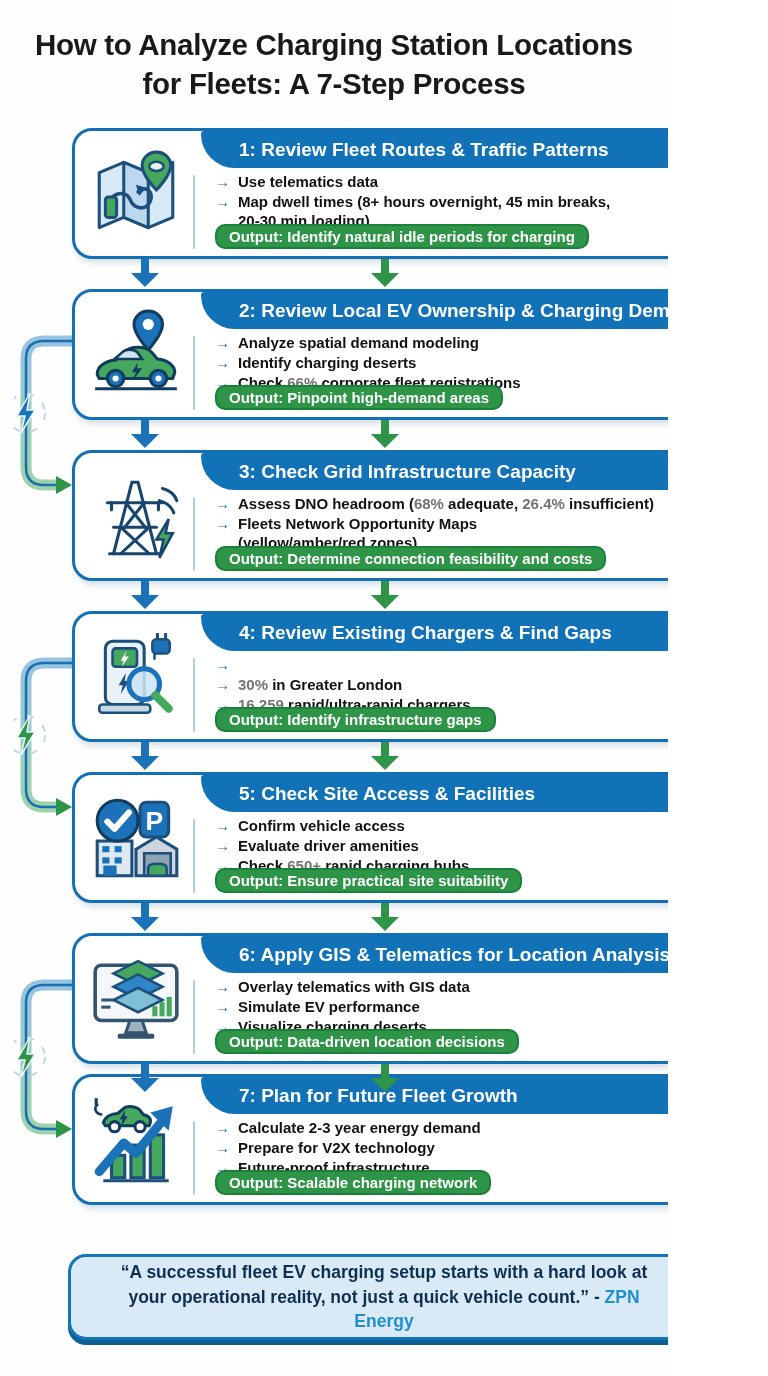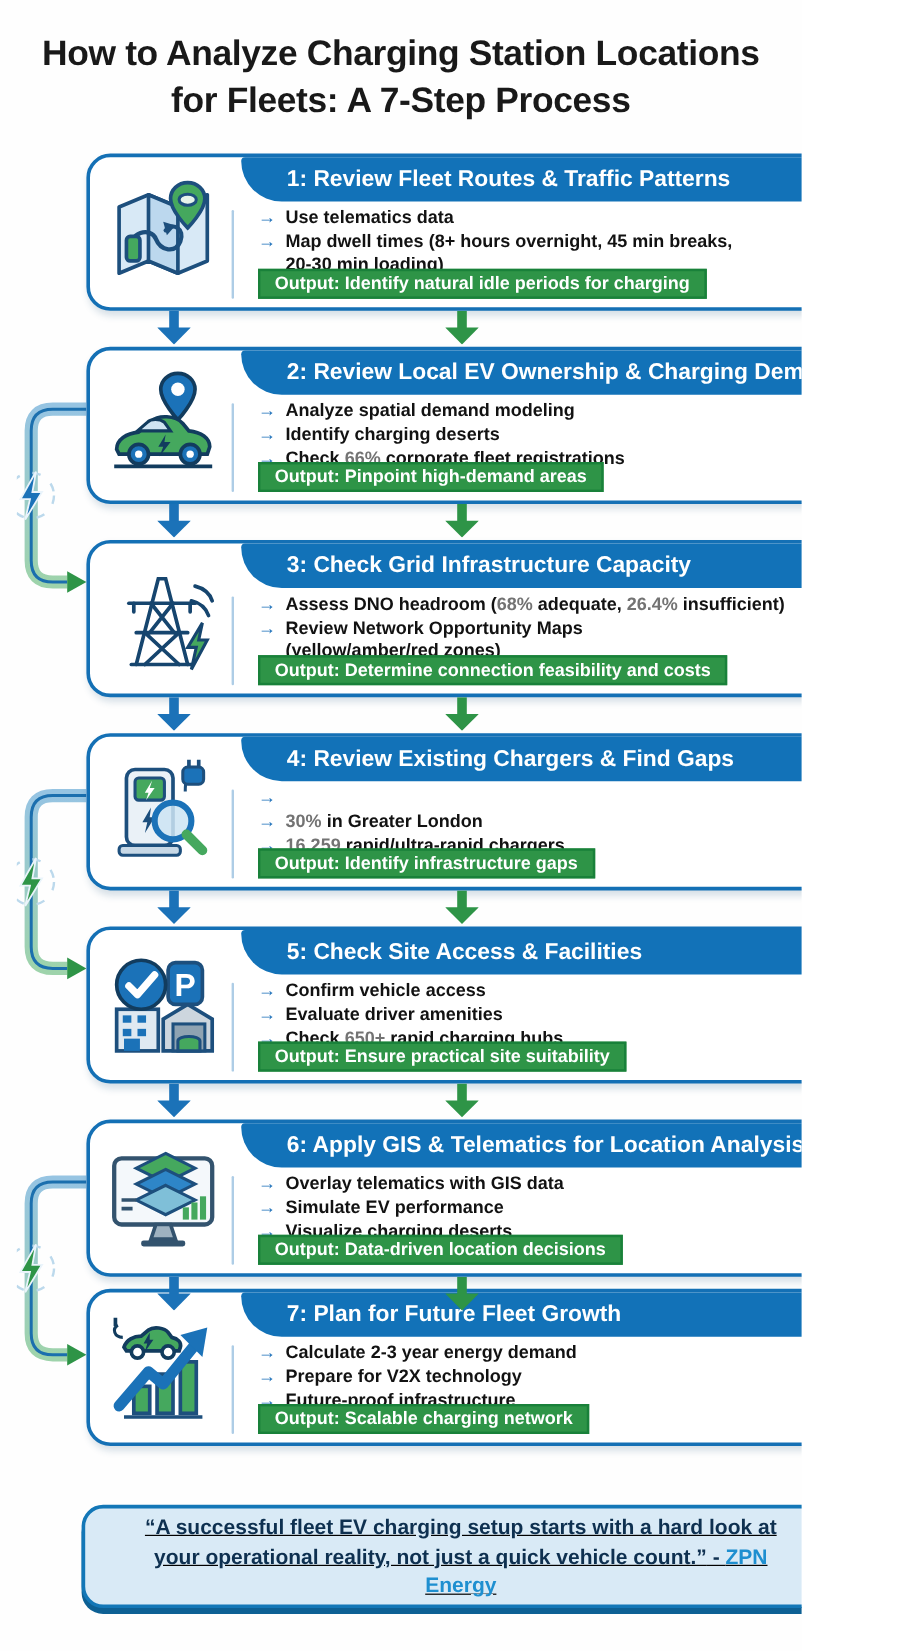--- a/index.html
+++ b/index.html
@@ -17,29 +17,29 @@
   .step-icon{position:absolute;left:6px;top:12px;width:110px;height:104px;
         display:flex;align-items:center;justify-content:center;}
   .step-icon svg{width:98px;height:98px;}
   .divider{position:absolute;left:118px;top:44px;height:74px;width:2px;background:#aecde6;border-radius:2px;}
   .bullets{position:absolute;left:140px;top:42px;right:10px;margin:0;padding:0;list-style:none;}
   .bullets li{display:flex;gap:8px;font-size:15px;font-weight:700;color:#121212;
         line-height:1.26;margin-bottom:1px;}
   .barrow{color:#1b6fb9;flex:0 0 auto;}
   .hl{color:#737373;}
   .output-badge{position:absolute;left:140px;bottom:7px;background:#2e9447;border:2px solid #19813a;
-        border-radius:0;color:#ffffff;font-weight:700;font-size:15px;padding:2px 12px;
+        border-radius:10px;color:#ffffff;font-weight:700;font-size:15px;padding:2px 12px;
         display:inline-block;white-space:nowrap;}
   
   .conn,.gap-arrow{position:absolute;}
   
   .quote-box{position:absolute;left:68px;top:1254px;width:632px;height:86px;box-sizing:border-box;
         background:#d9eaf6;border:3.5px solid #1377b7;border-radius:18px;
         box-shadow:0 5px 0 #0d6094;display:flex;align-items:center;justify-content:center;
-        text-align:center;padding:8px 36px;text-decoration:underline;}
+        text-align:center;padding:8px 36px;}
   .quote-text{font-size:17.5px;line-height:1.42;font-weight:700;color:#0e3050;}
   .quote-source{color:#1e8fd0;}
 </style>
 </head>
 <body>
 
 <div class="page">
   <h1 class="title">How to Analyze Charging Station Locations for Fleets: A 7-Step Process</h1>
   <div id="connectors">
       <svg class="conn" style="left:692px;top:170px" width="58" height="166">
@@ -199,21 +199,21 @@
         </div>
     <div class="step-header"><span class="step-header-label">3: Check Grid Infrastructure Capacity</span></div>
     <div class="divider"></div>
     <ul class="bullets">
           <li>
             <span class="barrow">→</span>
             <span class="btext"><span>Assess DNO headroom (</span><span class="hl">68%</span><span> adequate, </span><span class="hl">26.4%</span><span> insufficient)</span></span>
           </li>
           <li>
             <span class="barrow">→</span>
-            <span class="btext"><span>Review Network Opportunity Maps</span><br><span>(yellow/amber/red zones)</span></span>
+            <span class="btext"><span>Fleets Network Opportunity Maps</span><br><span>(yellow/amber/red zones)</span></span>
           </li>
         </ul>
     <div class="output-badge">Output: Determine connection feasibility and costs</div>
   </section>
       <section class="step" style="top: 611px;">
     <div class="step-icon">
           <svg viewBox="0 0 96 96">
   <rect x="18" y="12" width="38" height="62" rx="7" fill="#eaf1f7" stroke="#1d4f7d" stroke-width="3"></rect>
   <rect x="25" y="19" width="24" height="18" rx="3" fill="#45a85e" stroke="#1d4f7d" stroke-width="2.5"></rect>
   <polygon points="39,21 33,31 36,31 34,37 41,27 37,27" fill="#fff"></polygon>

